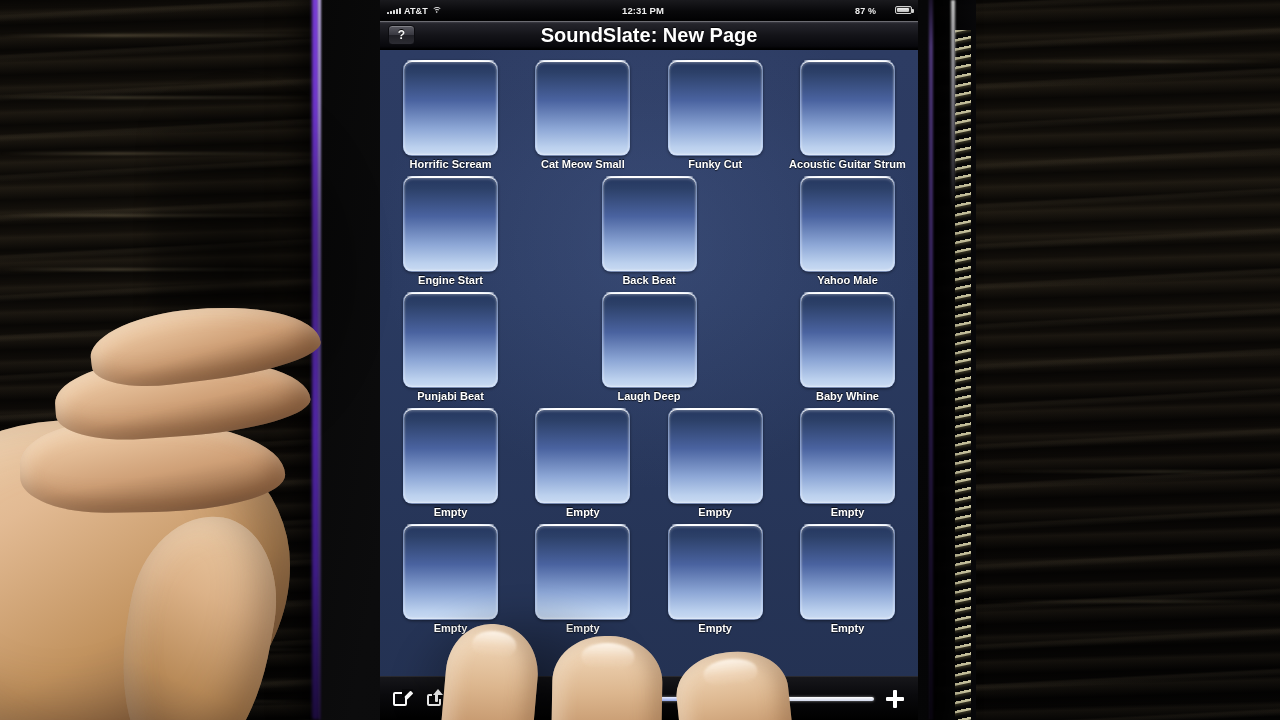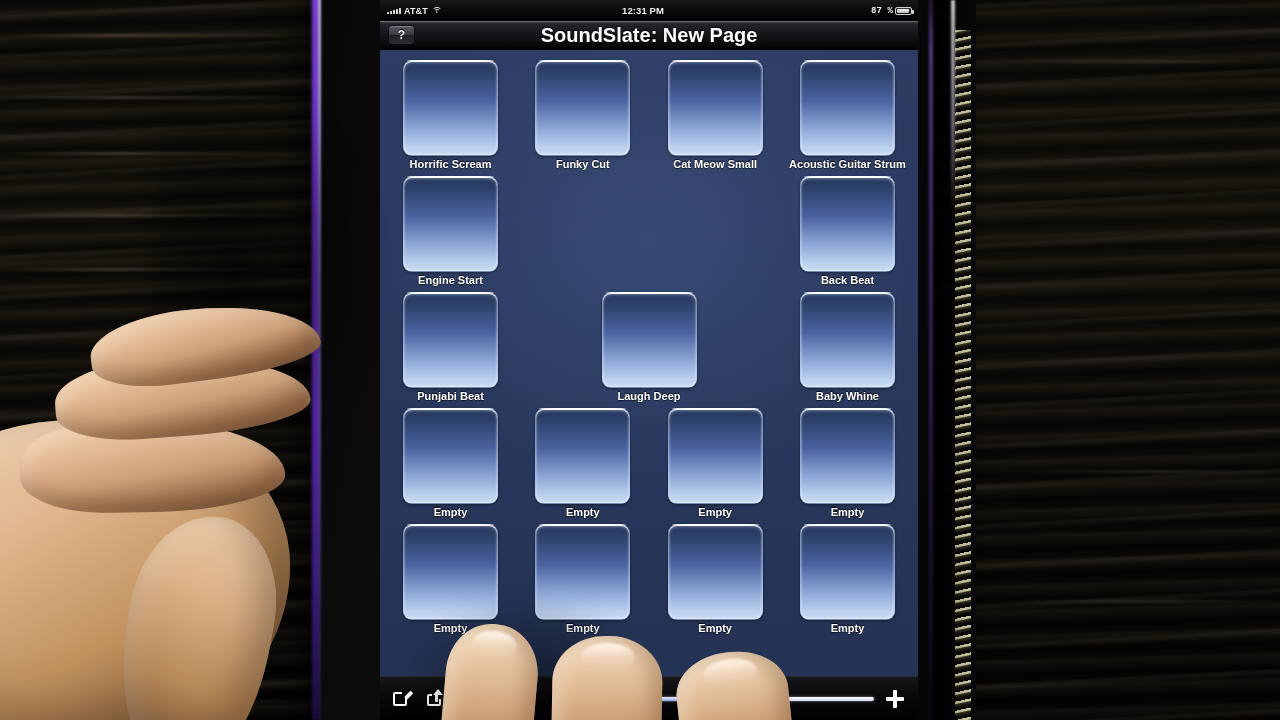--- a/index.html
+++ b/index.html
@@ -103,21 +103,21 @@
   .bars i:nth-child(3){height:4px}.bars i:nth-child(4){height:5px}
   .bars i:nth-child(5){height:6px}
   #wifi { width:10px; height:8px; position:relative; margin-left:1px; }
   #wifi span { position:absolute; left:50%; transform:translateX(-50%);
     border:1.1px solid #dcdcdc; border-bottom-color:transparent;
     border-left-color:transparent; border-right-color:transparent; border-radius:50%; }
   #wifi span:nth-child(1){ width:10px;height:10px; top:0;}
   #wifi span:nth-child(2){ width:6px;height:6px; top:2px;}
   #wifi span:nth-child(3){ width:2.6px;height:2.6px; top:4.2px; border-color:#dcdcdc;}
   #sb-center { position:absolute; left:0; right:12px; text-align:center; font-size:9.5px; }
-  #sb-right { margin-left:auto; display:flex; align-items:center; gap:2px; padding-right:6px;font-family:Liberation Mono, monospace; }
+  #sb-right { margin-left:auto; display:flex; align-items:flex-start; gap:19px; padding-right:6px; }
   #battery { width:17px; height:8px; border:1px solid #cfcfcf; border-radius:2px; position:relative;
     background:linear-gradient(180deg,#3a3a3a,#101010); }
   #battery::after{ content:''; position:absolute; right:-3px; top:2px; width:2px;height:4px;
     background:#cfcfcf; border-radius:0 1px 1px 0;}
   #battery i{ position:absolute; left:1px; top:1px; bottom:1px; width:83%;
     background:linear-gradient(180deg,#f2f2f2,#b9b9b9); border-radius:1px; display:block;}
 
   
   #navbar {
     position:relative; height:29px; width:100%;
@@ -332,40 +332,44 @@
 
       <div id="board">
 
         <div class="pad-row">
           <div class="pad-cell">
             <div class="pad"></div>
             <div class="pad-label">Horrific Scream</div>
           </div>
           <div class="pad-cell">
             <div class="pad"></div>
+            <div class="pad-label">Cat Meow Small</div>
+          </div>
+          <div class="pad-cell">
+            <div class="pad"></div>
             <div class="pad-label">Funky Cut</div>
           </div>
           <div class="pad-cell">
             <div class="pad"></div>
-            <div class="pad-label">Cat Meow Small</div>
-          </div>
-          <div class="pad-cell">
-            <div class="pad"></div>
             <div class="pad-label">Acoustic Guitar Strum</div>
           </div>
         </div>
 
         <div class="pad-row">
           <div class="pad-cell">
             <div class="pad"></div>
             <div class="pad-label">Engine Start</div>
           </div>
           <div class="pad-cell">
             <div class="pad"></div>
             <div class="pad-label">Back Beat</div>
+          </div>
+          <div class="pad-cell">
+            <div class="pad"></div>
+            <div class="pad-label">Yahoo Male</div>
           </div>
         </div>
 
         <div class="pad-row">
           <div class="pad-cell">
             <div class="pad"></div>
             <div class="pad-label">Punjabi Beat</div>
           </div>
           <div class="pad-cell">
             <div class="pad"></div>

